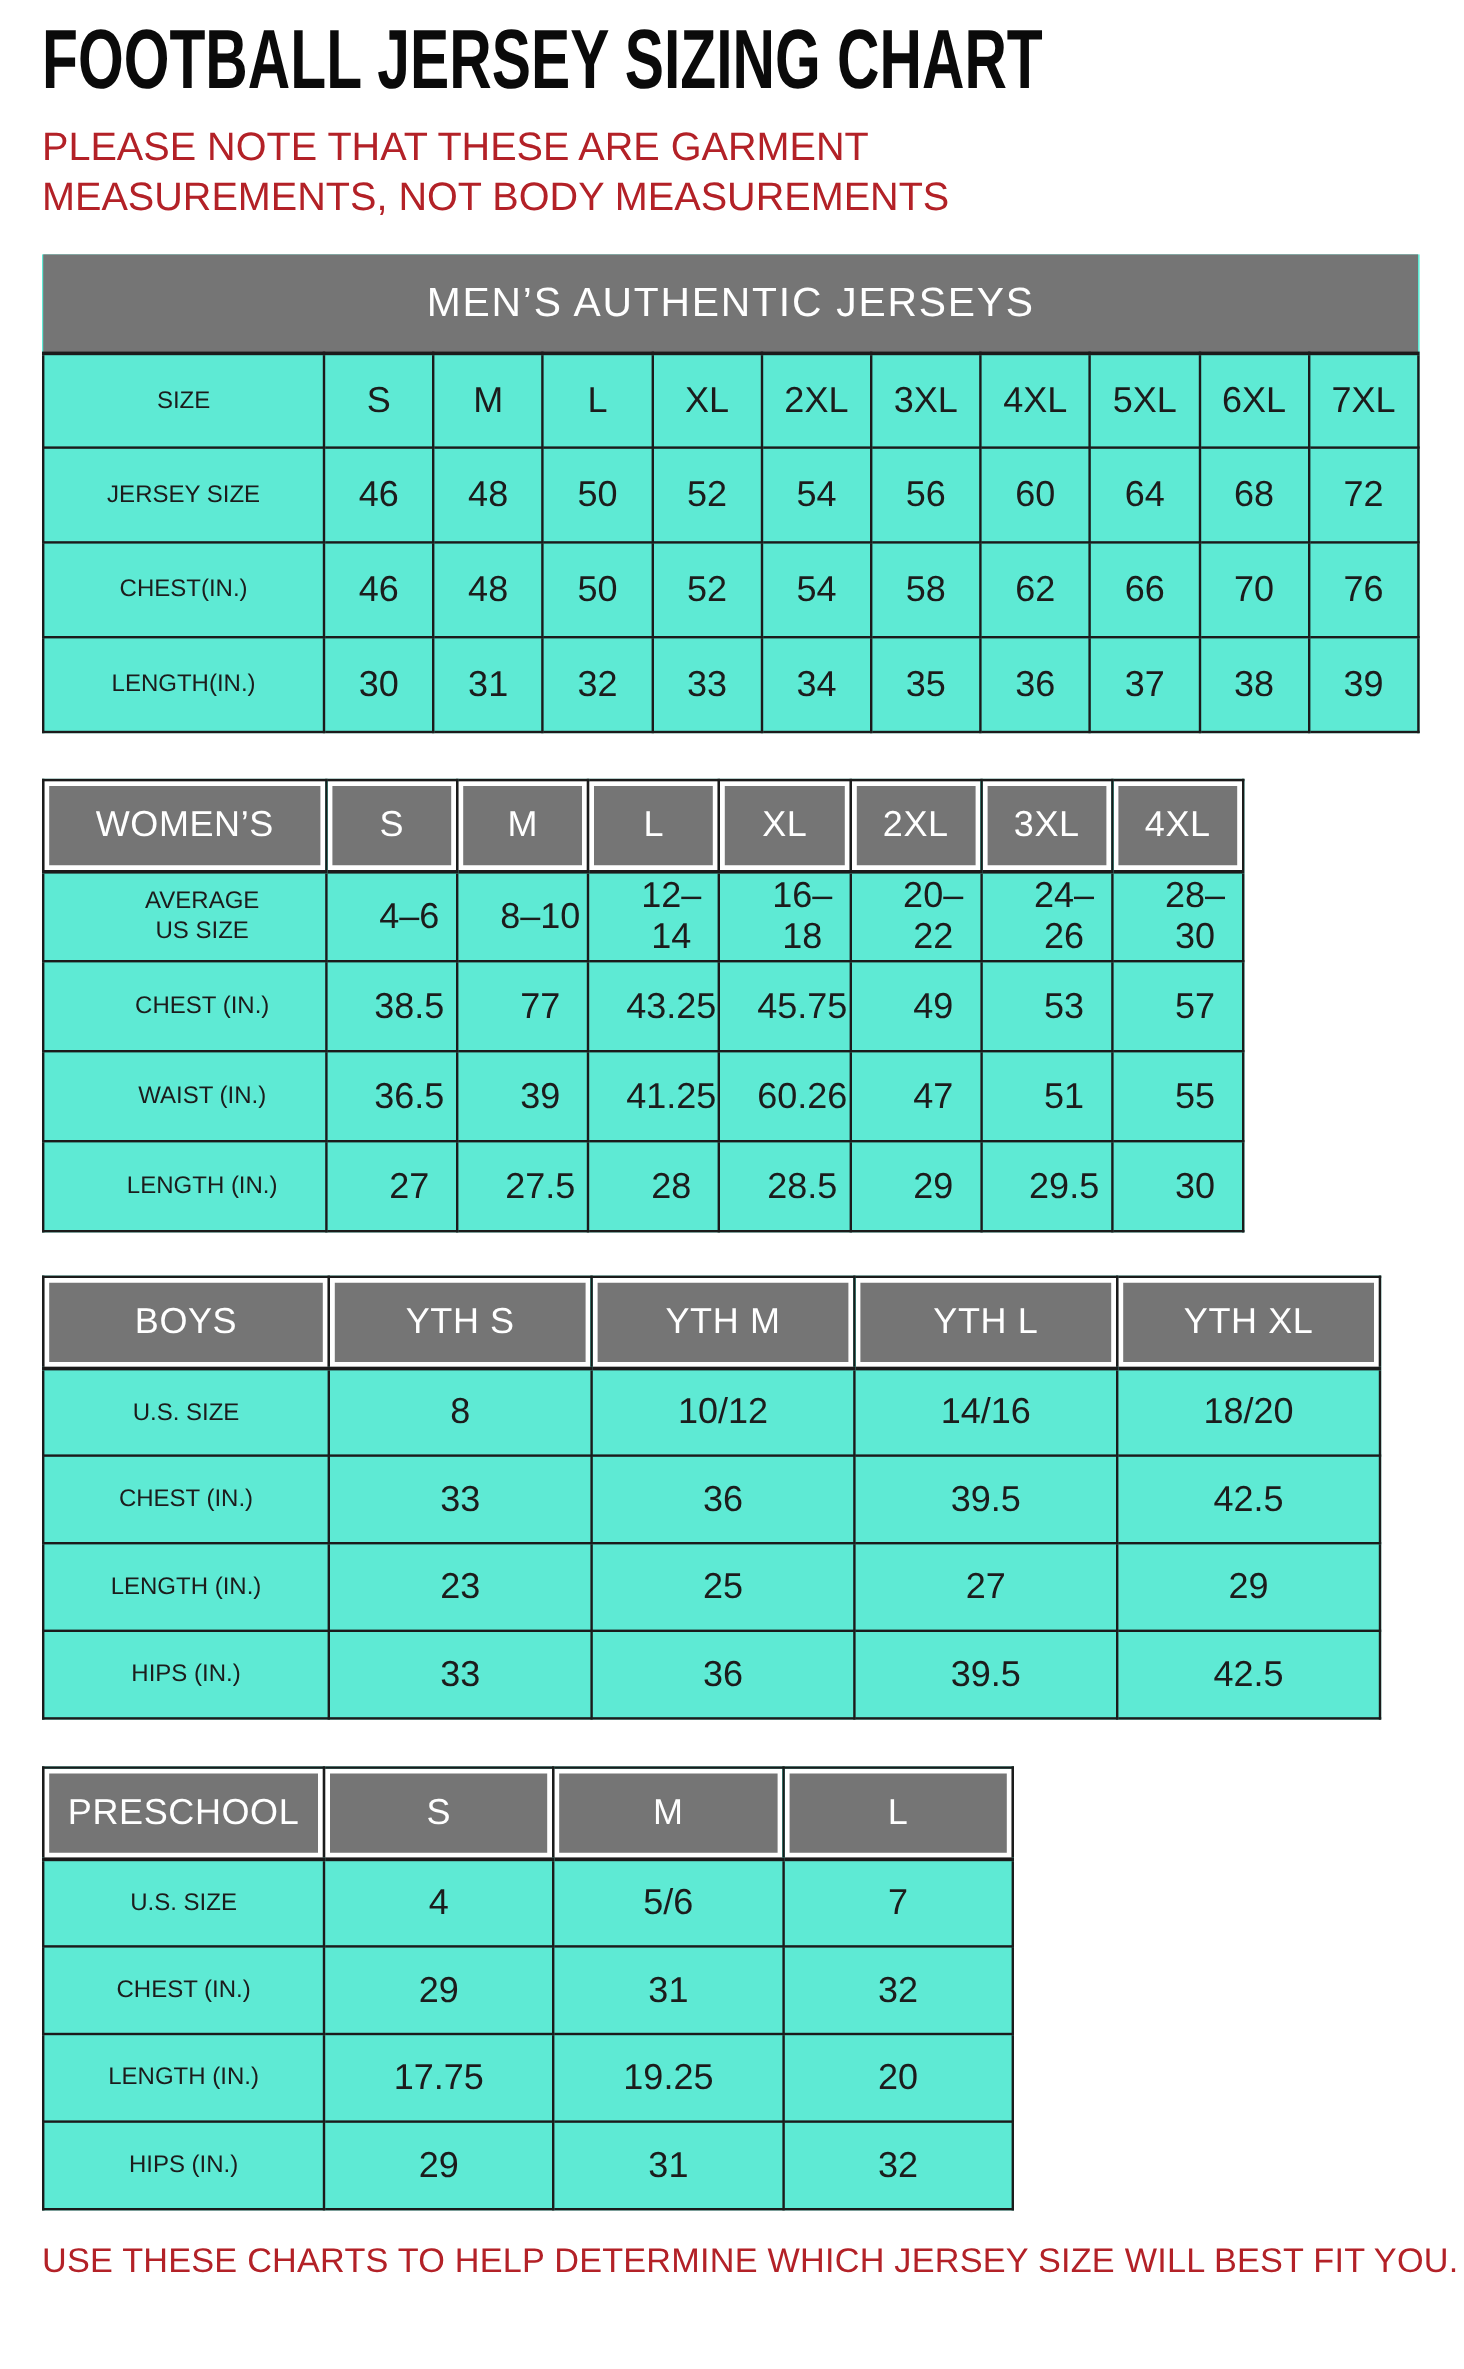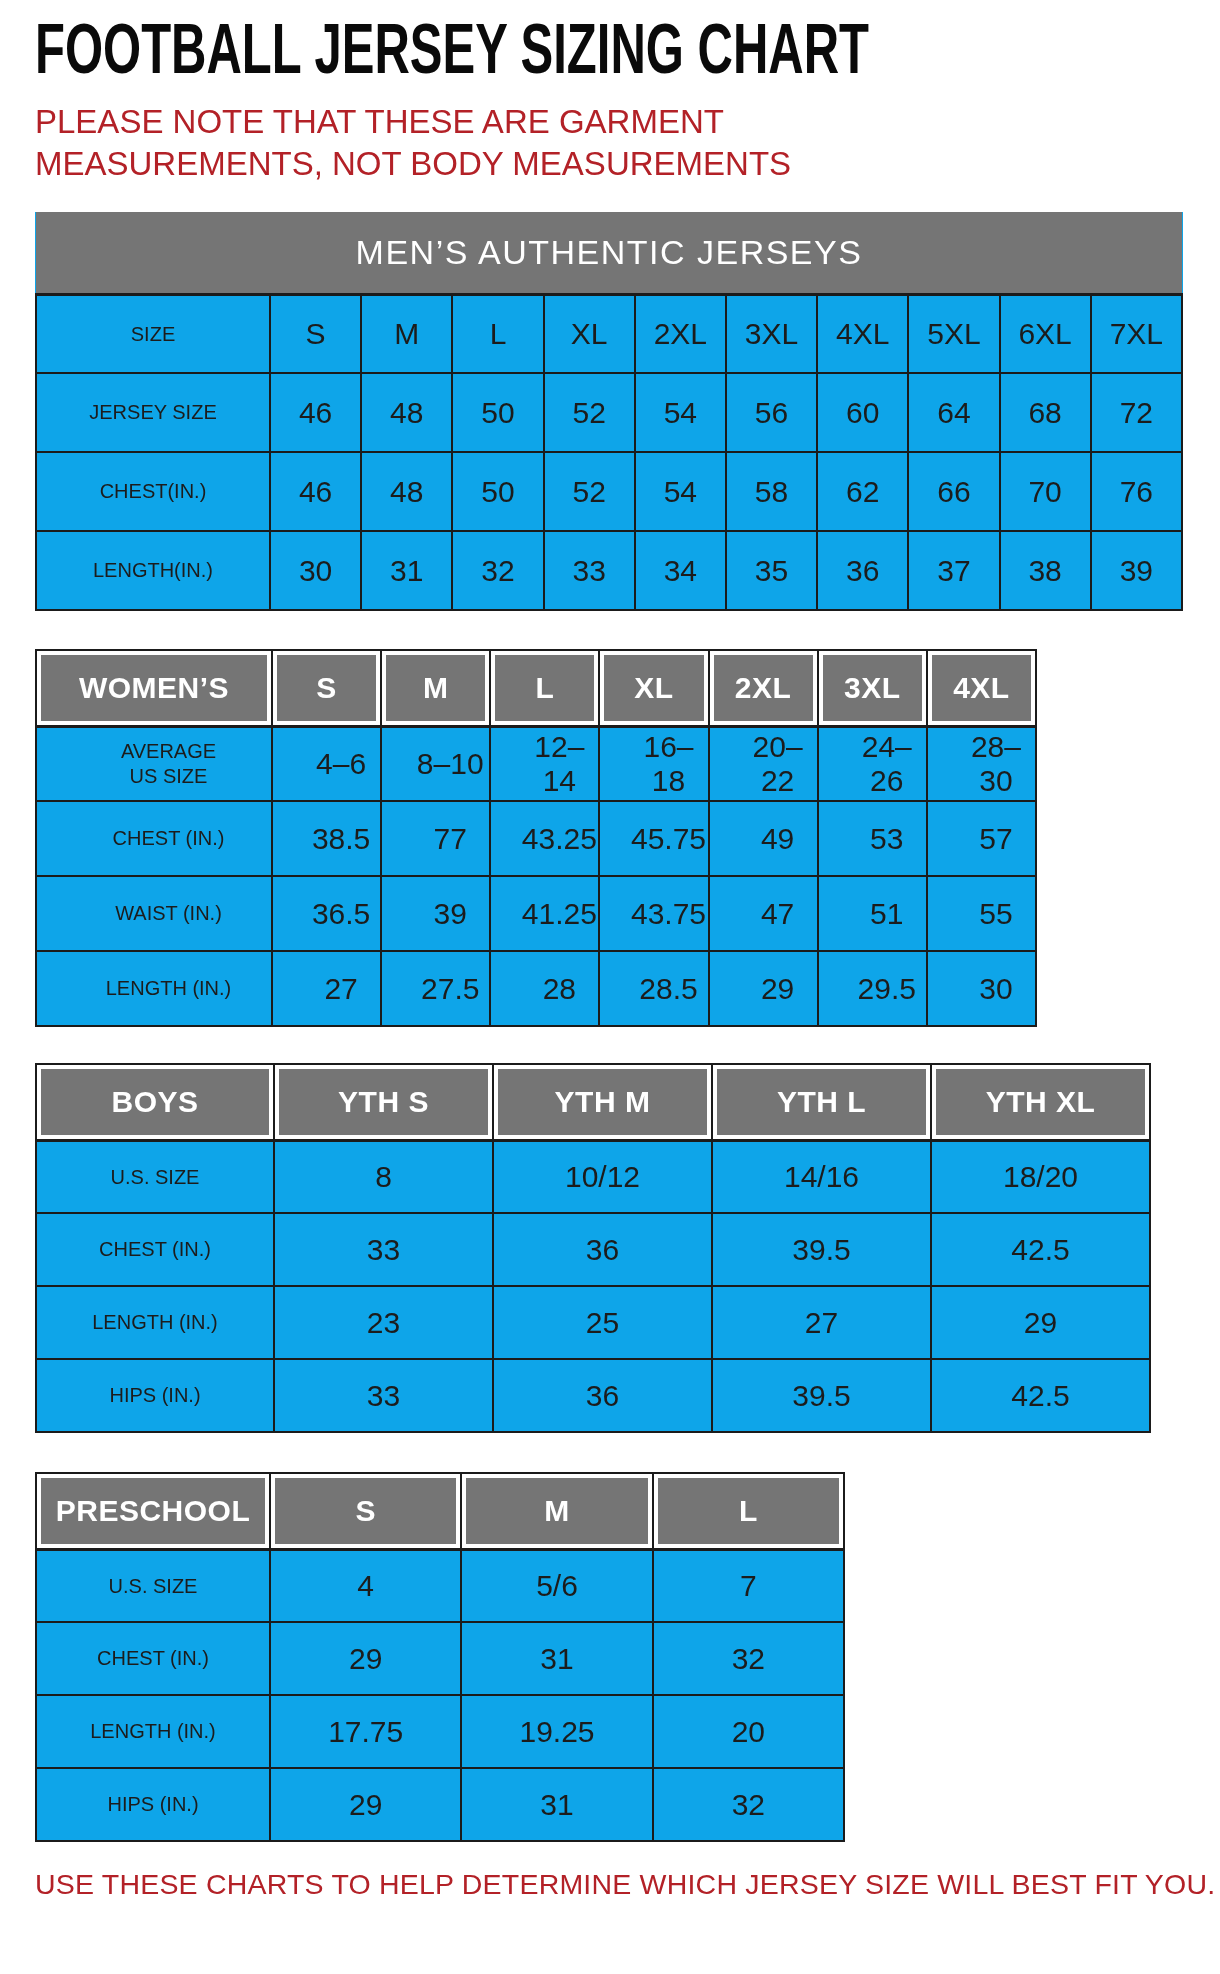--- a/index.html
+++ b/index.html
@@ -27,33 +27,33 @@
     margin-top:18px;
     font-size:33px;
     line-height:1.30;
     color:#b32127;
     max-width:950px;
   }
 
   table.tbl {
     border-collapse:collapse;
     table-layout:fixed;
-    background:#0ea5e9;
+    background:#5eead4;
   }
   .tbl td, .tbl th {
     border:2px solid #1b1b1b;
     text-align:center;
     vertical-align:middle;
     overflow:hidden;
   }
   .tbl td { font-size:30px; height:79px; color:#1c1c1c; }
   .tbl td.lbl { font-size:20px; white-space:pre-line; line-height:1.25; }
   .tbl th {
     font-size:30px;
-    font-weight:700;
+    font-weight:400;
     color:#ffffff;
     background:#757575;
     box-shadow:inset 0 0 0 4px #ffffff;
     height:76px;
     border-bottom-width:3px;
     letter-spacing:0.5px;
   }
 
   .mens { width:1148px; margin-top:26px; }
   .mens .title-cell {
@@ -198,21 +198,21 @@
           <td>45.75</td>
           <td>49</td>
           <td>53</td>
           <td>57</td>
         </tr>
         <tr>
           <td class="lbl">WAIST (IN.)</td>
           <td>36.5</td>
           <td>39</td>
           <td>41.25</td>
-          <td>43.75</td>
+          <td>60.26</td>
           <td>47</td>
           <td>51</td>
           <td>55</td>
         </tr>
         <tr>
           <td class="lbl">LENGTH (IN.)</td>
           <td>27</td>
           <td>27.5</td>
           <td>28</td>
           <td>28.5</td>

